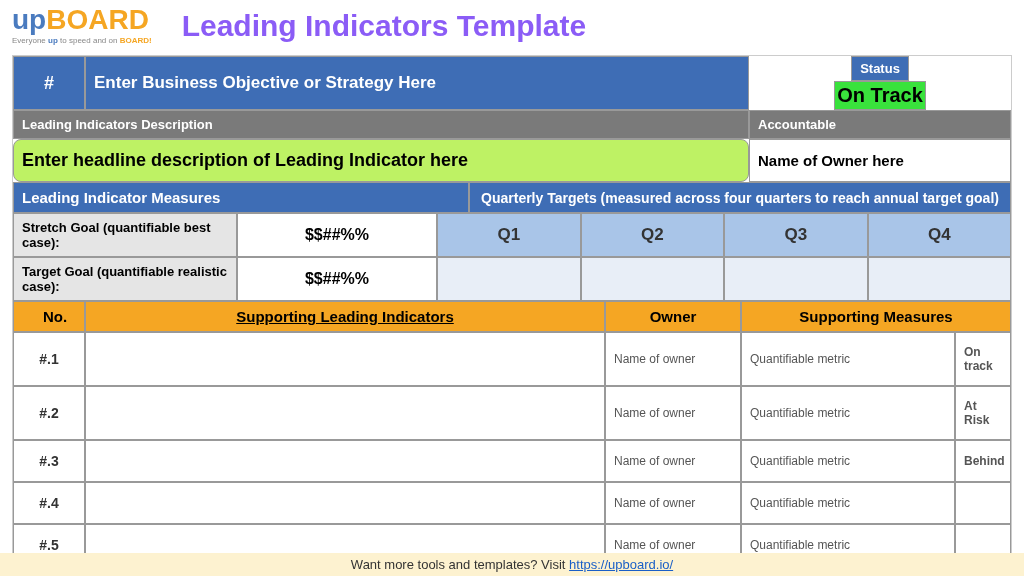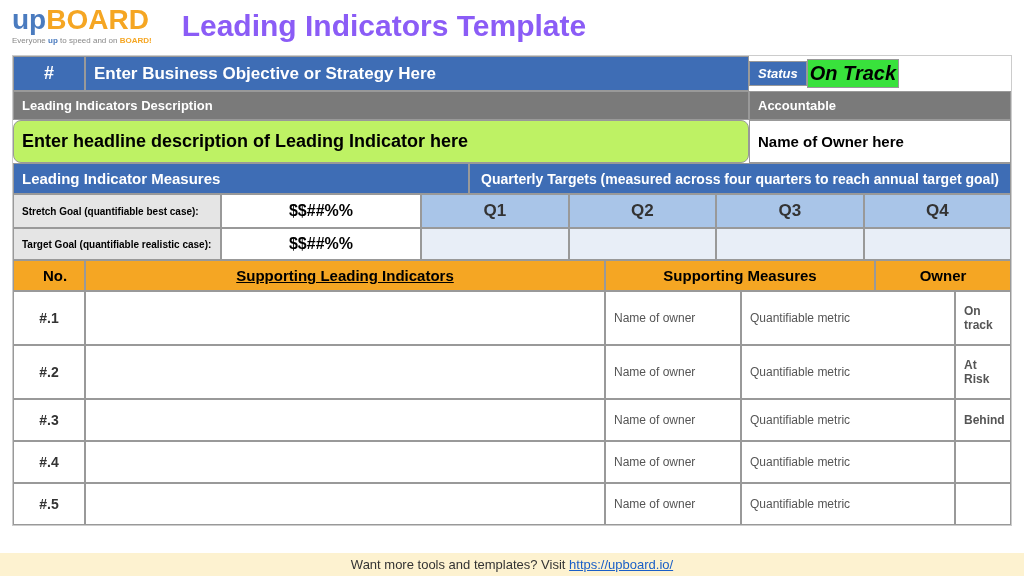--- a/index.html
+++ b/index.html
@@ -13,30 +13,30 @@
   .logo-tag .b1 { color: #4a7bbf; font-weight: bold; }
   .logo-tag .b2 { color: #f5a623; font-weight: bold; }
   .title { color: #8b5cf6; font-size: 30px; font-weight: bold; margin-left: 30px; }
   .template { margin: 0 12px; border: 1px solid #ccc; }
   .row { display: flex; }
   .cell { border: 1px solid #999; padding: 6px 8px; display: flex; align-items: center; }
   .blue-hdr { background: #3e6db5; color: #fff; font-weight: bold; }
   .gray-hdr { background: #7a7a7a; color: #fff; font-weight: bold; font-size: 13px; }
   .c-hash { width: 72px; justify-content: center; font-size: 18px; }
   .c-obj { flex: 1; font-size: 17px; }
-  .c-status-block { width: 262px; display: flex; flex-direction: row; padding:0; border:0;font-style:italic;}
+  .c-status-block { width: 262px; display: flex; flex-direction: column; padding:0; border:0;}
   .c-status-label { background: #3e6db5; color: #fff; font-weight: bold; font-size: 13px; padding: 4px 8px; border:1px solid #999;}
   .c-status-val { background: #39e23c; color: #000; font-weight: bold; font-size: 20px; text-align: center; padding: 2px; border:1px solid #999;}
   .c-desc { flex: 1; }
   .c-acct { width: 262px; }
   .desc-white { background: #bef264; color:#000; font-size: 18px; font-weight: bold; padding:10px 8px;border-radius:8px;}
   .acct-white { background: #fff; color:#000; font-size: 15px; font-weight: bold; padding:10px 8px;}
   .c-measures { width: 456px; font-size: 15px; }
   .c-qtargets { flex: 1; font-size: 14px; justify-content: center; text-align:center;}
-  .stretch-label { width: 208px; background: #e5e5e5; font-size: 10px; font-weight: bold; }
+  .stretch-label { width: 224px; background: #e5e5e5; font-size: 13px; font-weight: bold; }
   .stretch-val { width: 200px; background: #fff; font-weight: bold; font-size: 16px; justify-content: center;}
   .q { flex: 1; background: #a9c5e8; font-weight: bold; font-size: 17px; justify-content: center; color:#333;}
   .q-empty { flex: 1; background: #e8eef7; }
   .orange-hdr { background: #f5a623; color: #000; font-weight: bold; font-size: 15px; justify-content: center;}
   .c-no { width: 72px; padding-left: 20px; }
   .c-sli { width: 520px; text-decoration: underline; }
   .c-owner { width: 136px; }
   .c-sm { flex: 1; }
   .data-row .cell { background:#fff; font-size:12px; color:#555; padding:12px 8px;}
   .data-row .c-no { font-weight:bold; color:#333; justify-content:center; font-size:14px;}
@@ -98,22 +98,22 @@
     <div class="cell stretch-val">$$##%%</div>
     <div class="cell q-empty"></div>
     <div class="cell q-empty"></div>
     <div class="cell q-empty"></div>
     <div class="cell q-empty"></div>
   </div>
 
   <div class="row">
     <div class="cell orange-hdr c-no">No.</div>
     <div class="cell orange-hdr c-sli">Supporting Leading Indicators</div>
+    <div class="cell orange-hdr c-owner">Owner</div>
     <div class="cell orange-hdr c-sm">Supporting Measures</div>
-    <div class="cell orange-hdr c-owner">Owner</div>
   </div>
 
   <div id="rows-container">
       <div class="row data-row">
         <div class="cell c-no">#.1</div>
         <div class="cell c-sli"></div>
         <div class="cell c-owner">Name of owner</div>
         <div class="cell" style="flex:1">Quantifiable metric</div>
         <div class="cell status-badge on-track">On track</div>
       </div>

